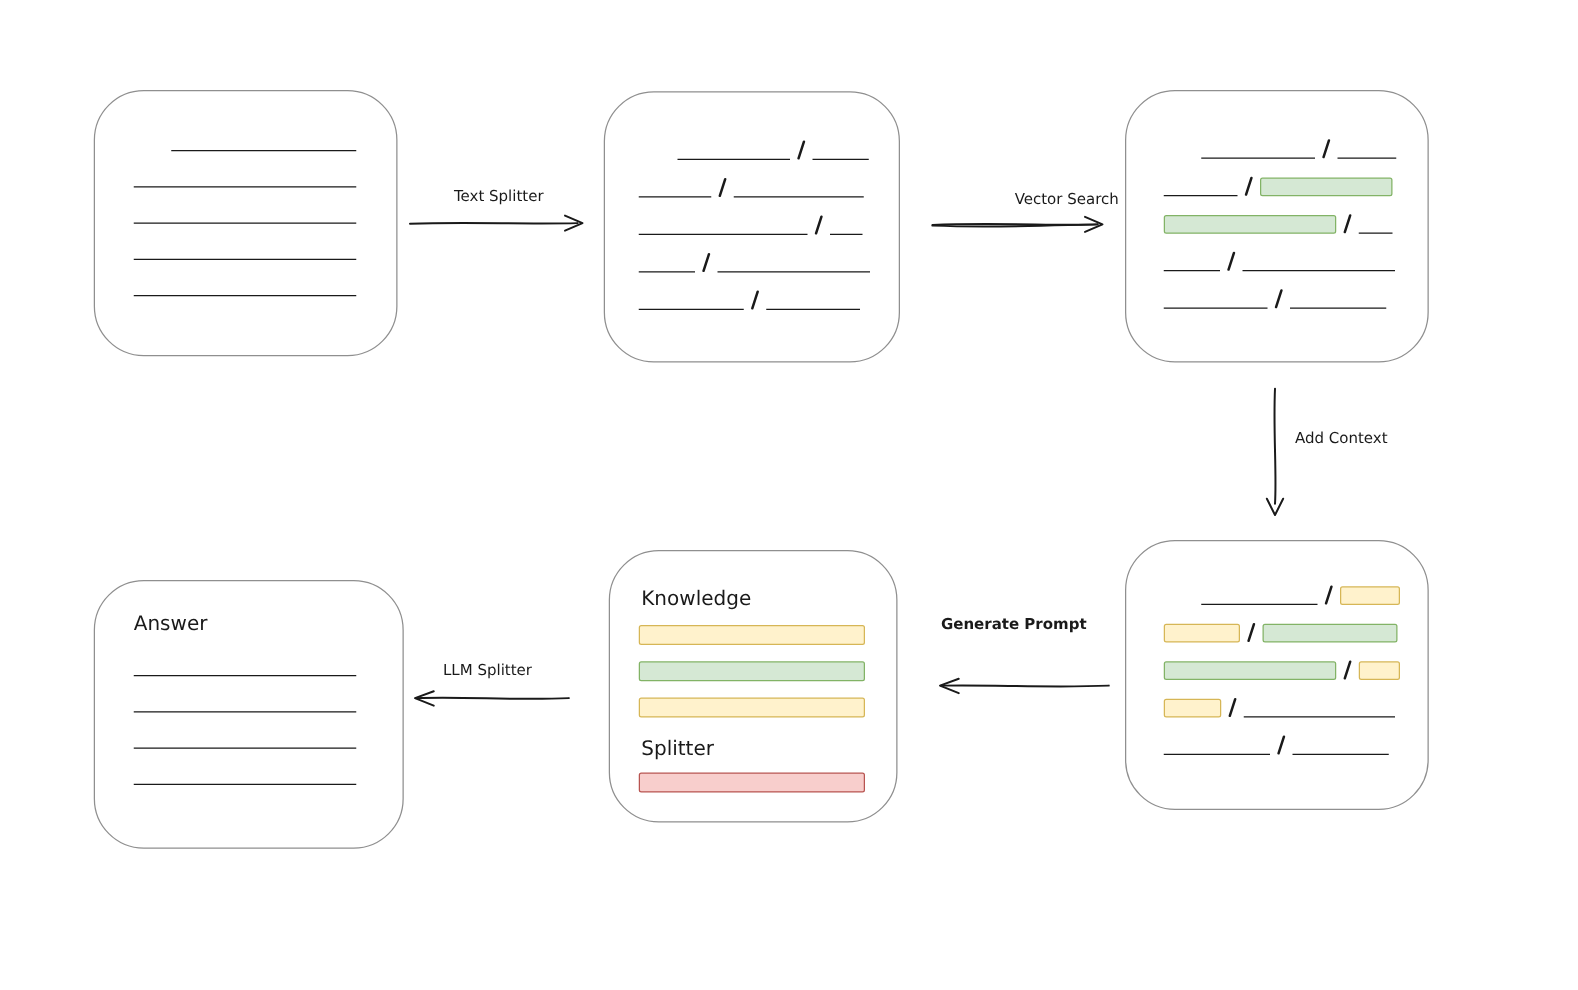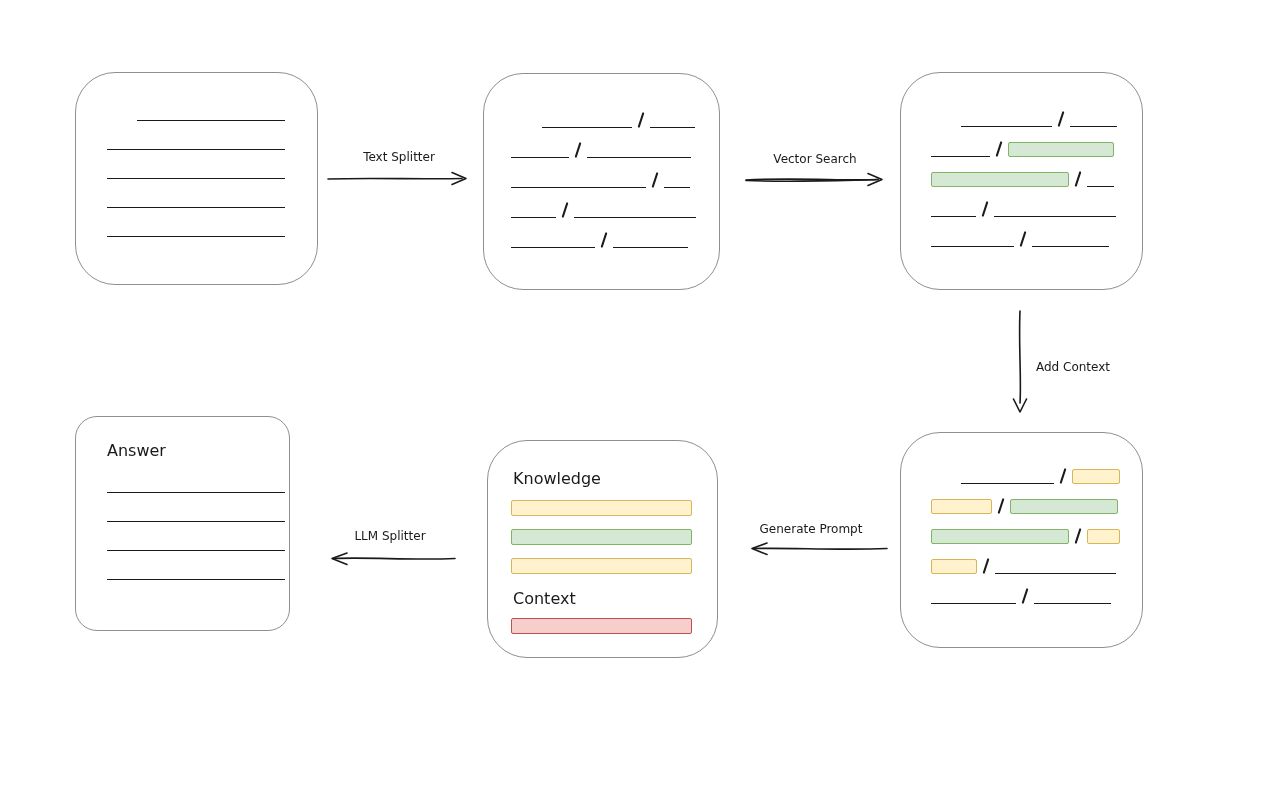--- a/index.html
+++ b/index.html
@@ -133,59 +133,59 @@
   </div>
 
   <div class="box" style="left:487px;top:440px;width:231px;height:218px;">
     <div style="padding:24px 0 0 23px;">
       <div class="heading" style="margin:4px 0 12px 2px;">Knowledge</div>
       <div class="bars">
           <div class="bar" style="width: 181px; background: rgb(255, 242, 204); border-color: rgb(214, 182, 86);"></div>
           <div class="bar" style="width: 181px; background: rgb(213, 232, 212); border-color: rgb(130, 179, 102);"></div>
           <div class="bar" style="width: 181px; background: rgb(255, 242, 204); border-color: rgb(214, 182, 86);"></div>
         </div>
-      <div class="heading" style="margin:15px 0 10px 2px;">Context</div>
+      <div class="heading" style="margin:15px 0 10px 2px;">Splitter</div>
       <div class="bars">
           <div class="bar" style="width: 181px; background: rgb(248, 206, 204); border-color: rgb(184, 84, 80);"></div>
         </div>
     </div>
   </div>
 
-  <div class="box" style="left:75px;top:416px;width:215px;height:215px;border-radius:22px;">
+  <div class="box" style="left:75px;top:464px;width:248px;height:215px;">
     <div style="padding:24px 0 0 31px;">
       <div class="heading">Answer</div>
       <div class="lines-col" style="margin-top:32px;">
           <div class="seg-line" style="width: 178px;"></div>
           <div class="seg-line" style="width: 178px;"></div>
           <div class="seg-line" style="width: 178px;"></div>
           <div class="seg-line" style="width: 178px;"></div>
         </div>
     </div>
   </div>
 
   <div class="arrow-label" style="left:326px;top:147px;width:146px;">Text Splitter</div>
   <svg class="arrow" style="left:326px;top:169px;" width="146" height="18">
     <path d="M2,10 C45,8.5 95,10.5 136,9.5"></path>
     <polyline points="126,3.5 140,9.5 126,15.5"></polyline>
   </svg>
 
-  <div class="arrow-label" style="left:735px;top:149px;width:160px;">Vector Search</div>
+  <div class="arrow-label" style="left:735px;top:149px;width:160px;text-align:right;">Vector Search</div>
   <svg class="arrow" style="left:744px;top:170px;" width="146" height="18">
     <path d="M2,10 C50,7.5 105,11 134,9.5"></path>
     <path d="M2,10.5 C55,12.5 105,10 134,9.5"></path>
     <polyline points="124,3.5 138,9.5 124,15.5"></polyline>
   </svg>
 
-  <div class="arrow-label" style="left:1036px;top:357px;width:120px;text-align:left;">Add Context</div>
+  <div class="arrow-label" style="left:1036px;top:340px;width:120px;text-align:left;">Add Context</div>
   <svg class="arrow" style="left:1008px;top:309px;" width="24" height="108">
     <path d="M12,2 C10.5,35 13.5,70 12,94"></path>
     <polyline points="5.5,90 12,103 18.5,90"></polyline>
   </svg>
 
-  <div class="arrow-label" style="left:730px;top:519px;width:162px;">Generate Prompt</div>
+  <div class="arrow-label" style="left:730px;top:489px;width:162px;font-weight:bold;">Generate Prompt</div>
   <svg class="arrow" style="left:737px;top:539px;" width="152" height="18">
     <path d="M150,9.5 C100,11.5 55,8.5 16,9.5"></path>
     <polyline points="30,4 15,9.5 30,15.5"></polyline>
   </svg>
 
   <div class="arrow-label" style="left:322px;top:526px;width:136px;">LLM Splitter</div>
   <svg class="arrow" style="left:317px;top:549px;" width="140" height="18">
     <path d="M138,9.5 C95,11.5 55,8 16,9.5"></path>
     <polyline points="30,4 15,9.5 30,15.5"></polyline>
   </svg>

